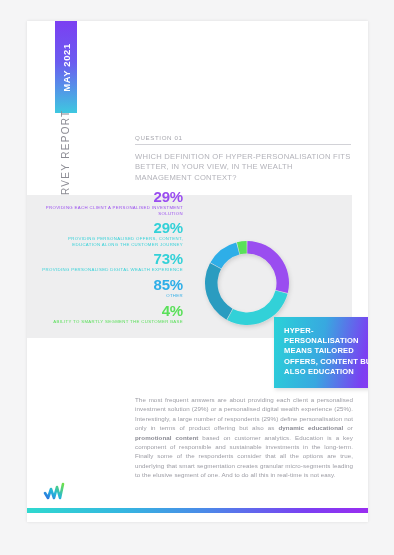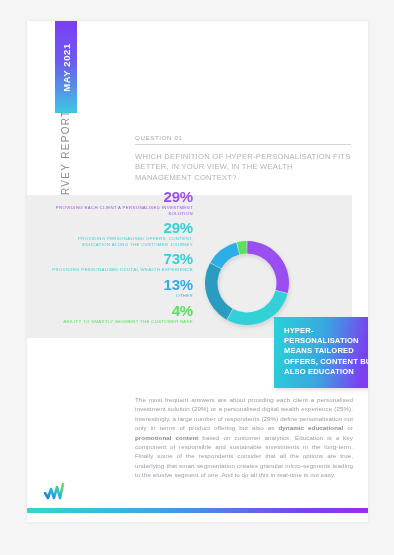--- a/index.html
+++ b/index.html
@@ -95,21 +95,21 @@
     left: 0px;
     top: 174px;
     width: 325px;
     height: 143px;
     background: #eeeeef;
   }
 
   
   .stats {
     position: absolute;
-    left: 22px;
+    left: 12px;
     top: 168px;
     width: 144px;
     text-align: right;
   }
   .stat {
     margin-bottom: 4px;
   }
   .stat-pct {
     font-size: 15px;
     font-weight: bold;
@@ -209,21 +209,21 @@
     </div>
     <div class="stat">
       <div class="stat-pct" style="color:#33d1d8">29%</div>
       <div class="stat-desc" style="color:#33d1d8">PROVIDING PERSONALISED OFFERS, CONTENT, EDUCATION ALONG THE CUSTOMER JOURNEY</div>
     </div>
     <div class="stat">
       <div class="stat-pct" style="color:#33d1d8">73%</div>
       <div class="stat-desc" style="color:#33d1d8">PROVIDING PERSONALISED DIGITAL WEALTH EXPERIENCE</div>
     </div>
     <div class="stat">
-      <div class="stat-pct" style="color:#2eaee8">13%</div>
+      <div class="stat-pct" style="color:#2eaee8">85%</div>
       <div class="stat-desc" style="color:#2eaee8">OTHER</div>
     </div>
     <div class="stat">
       <div class="stat-pct" style="color:#5ae05a">4%</div>
       <div class="stat-desc" style="color:#5ae05a">ABILITY TO SMARTLY SEGMENT THE CUSTOMER BASE</div>
     </div>
   </div>
 
   <div class="donut-wrap">
     <svg width="100" height="100" viewBox="0 0 100 100">

